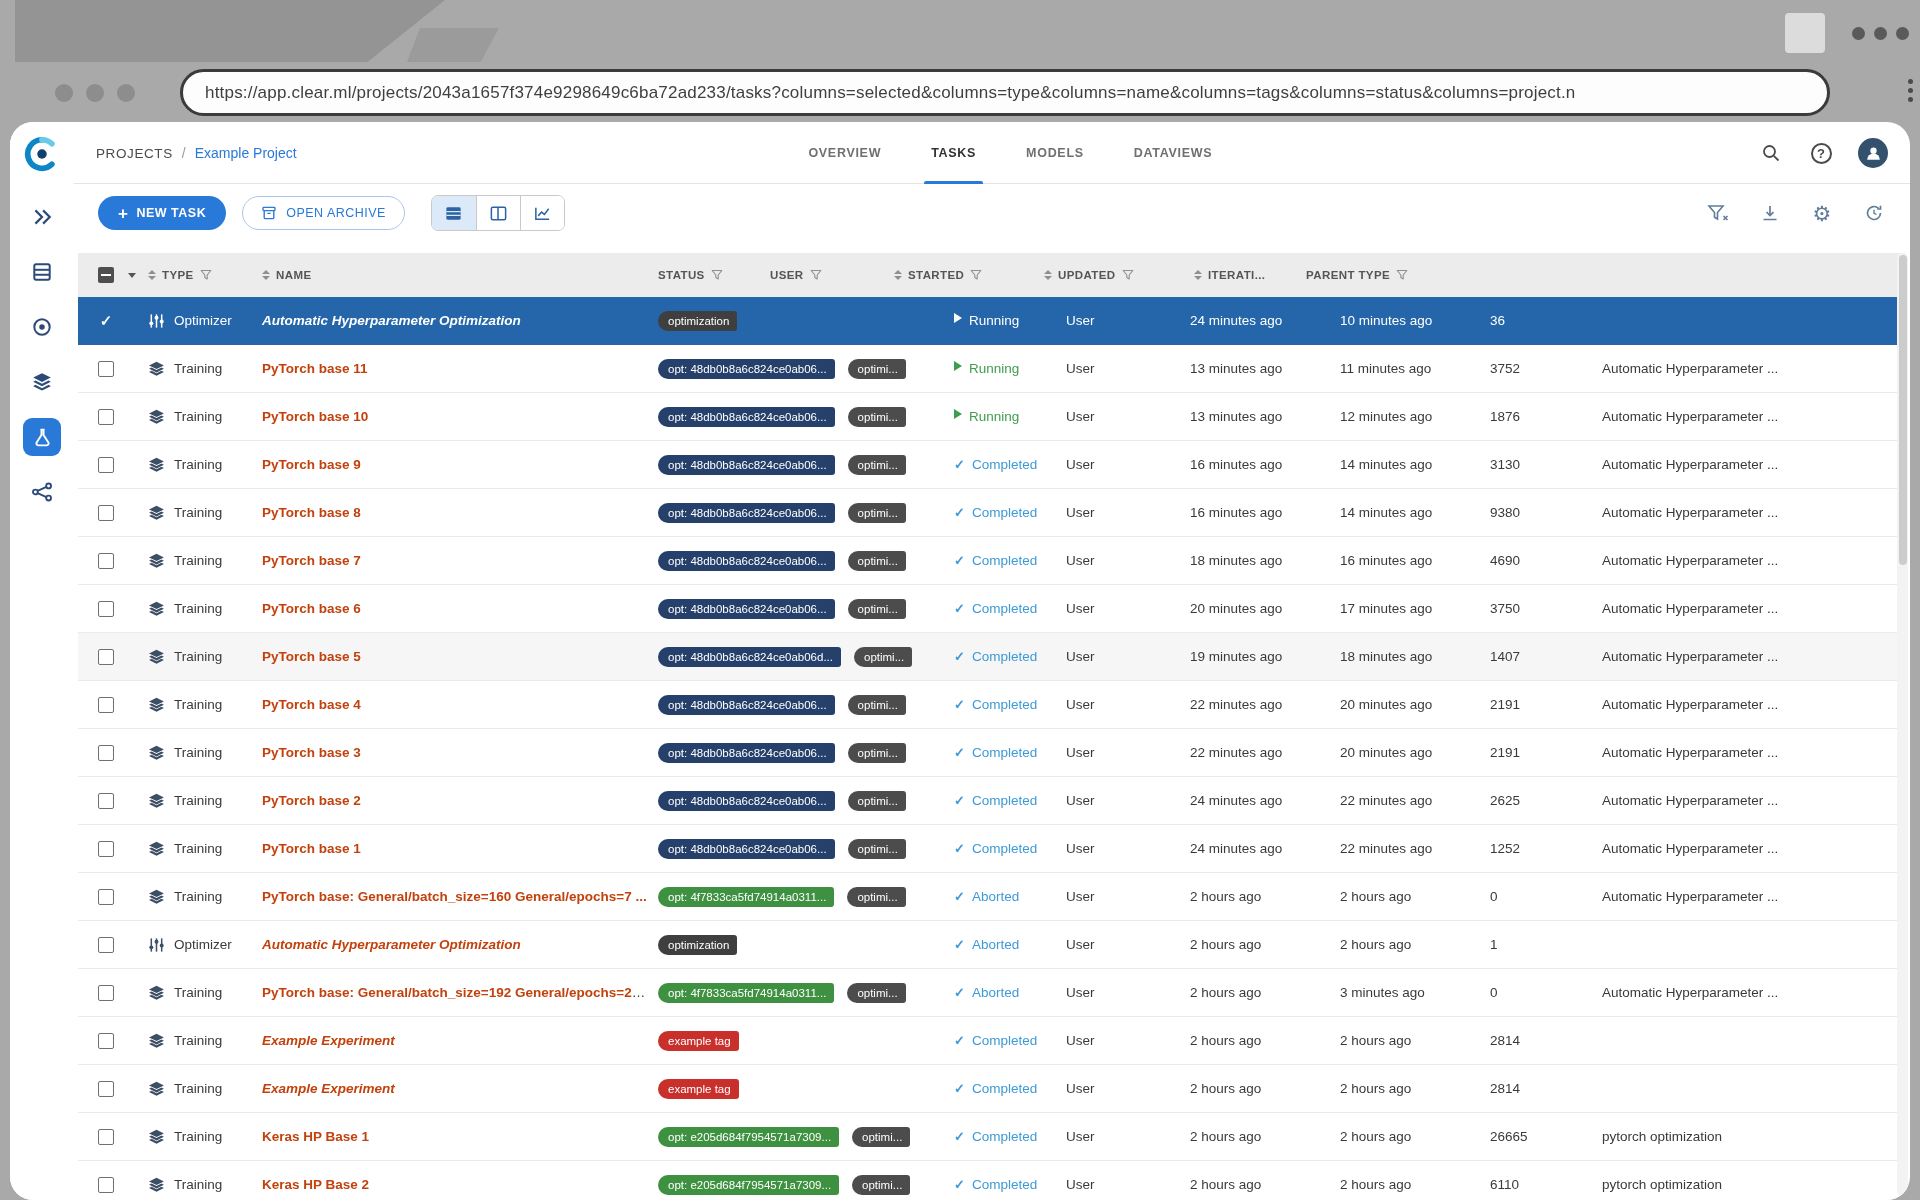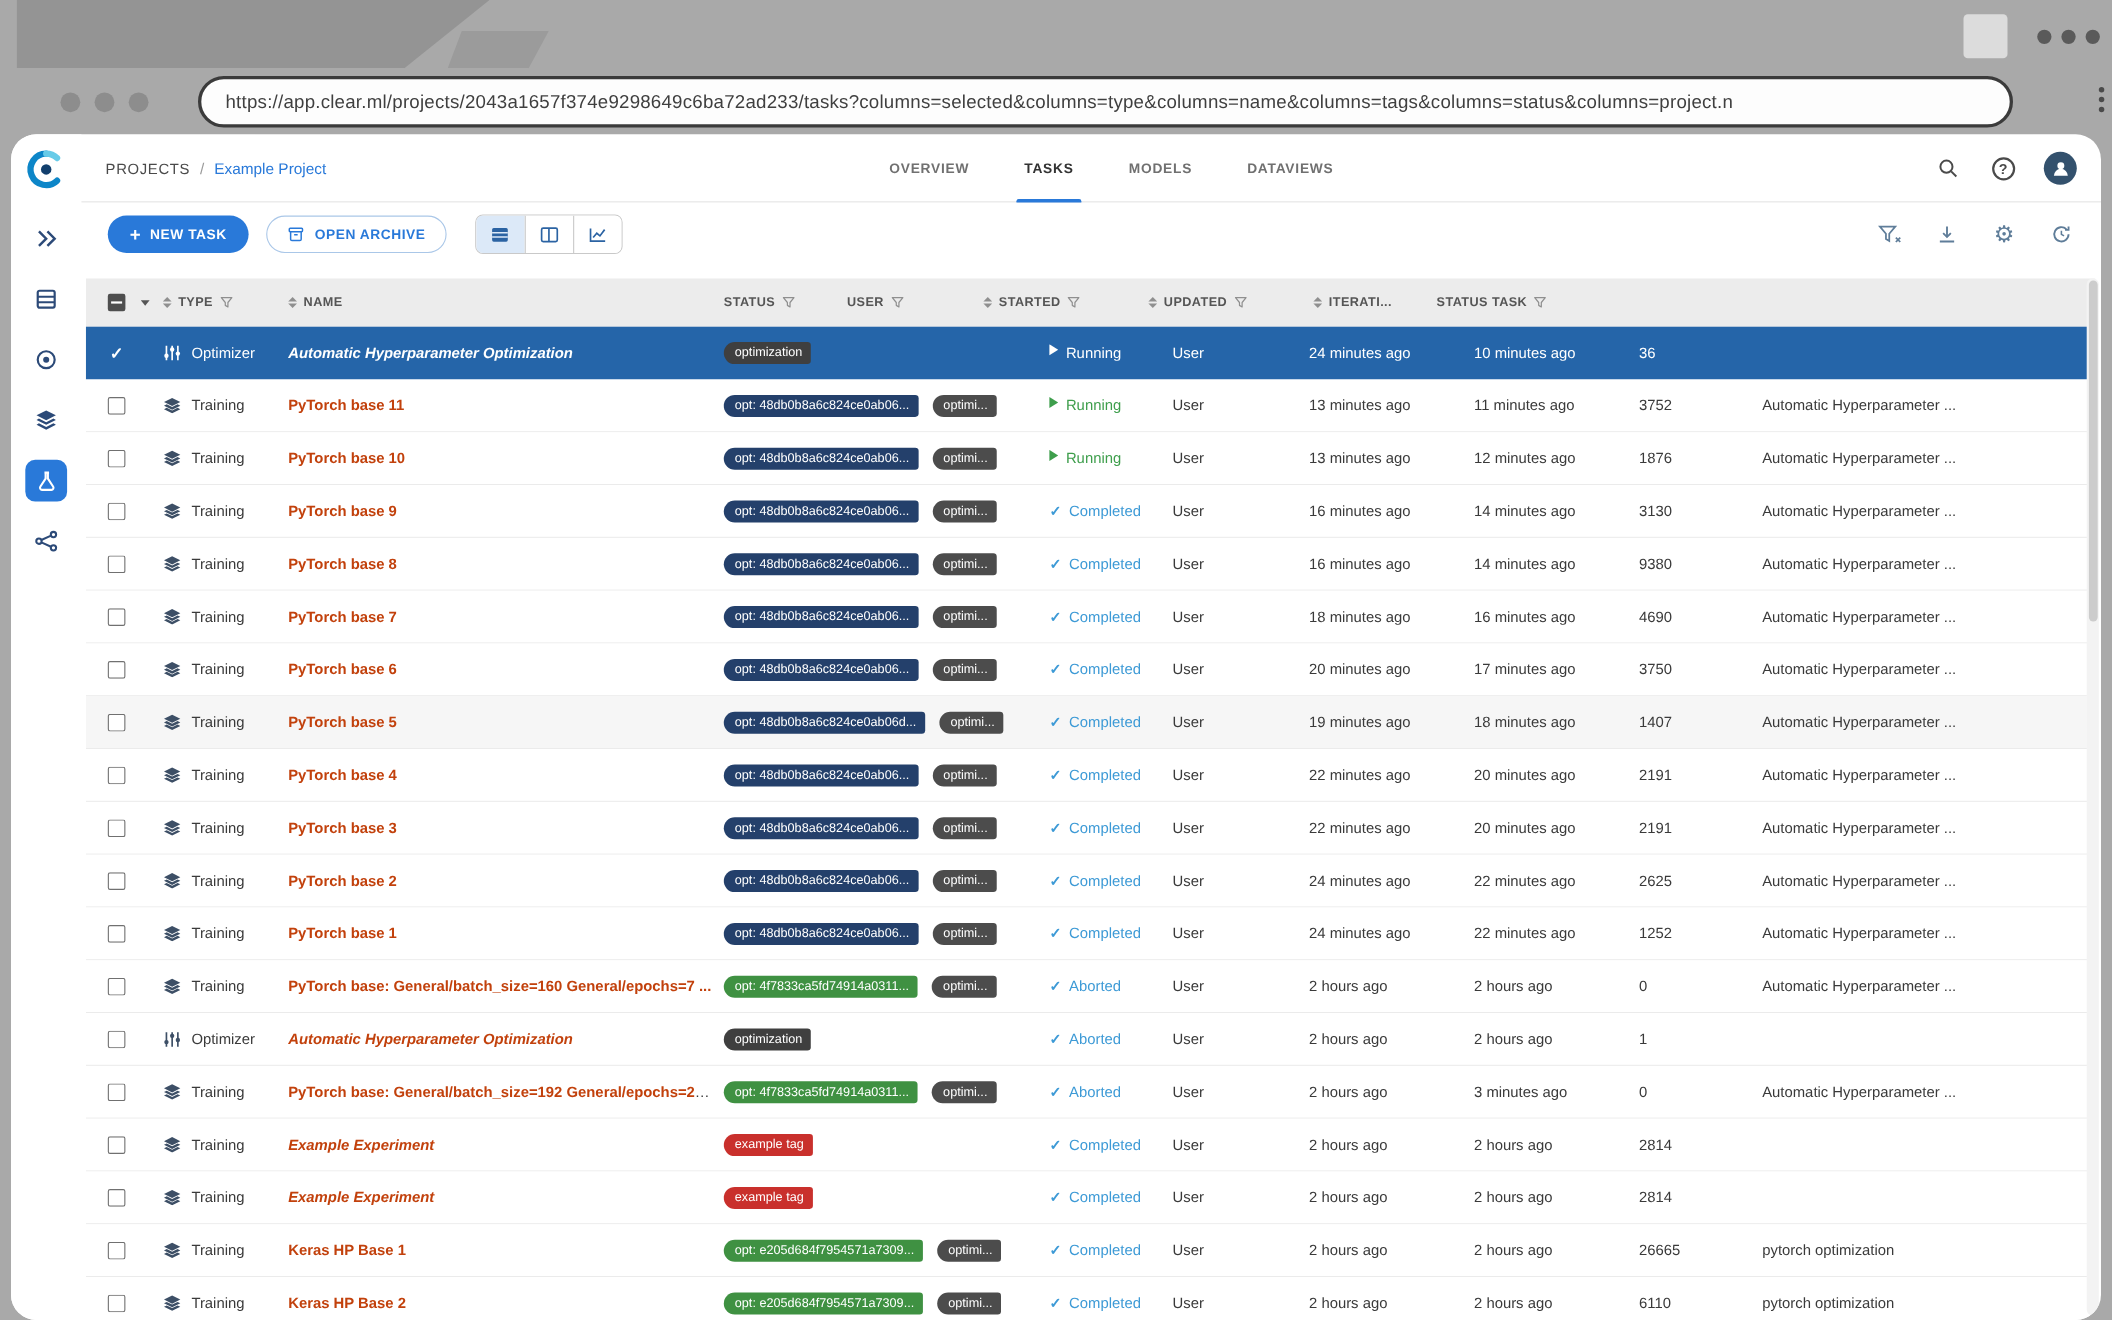--- a/index.html
+++ b/index.html
@@ -57,21 +57,21 @@
             align-items:center; justify-content:center; cursor:pointer; }
 
   
   .toolbar { position:absolute; left:64px; right:0; top:62px; height:58px; display:flex; align-items:center; padding:0 24px; }
   .btn-new { height:34px; border-radius:17px; background:#2979d9; color:#fff; display:flex; align-items:center;
              gap:8px; padding:0 20px; font-size:12.5px; font-weight:bold; letter-spacing:.5px; border:none; cursor:pointer;
              font-family:"Liberation Sans",sans-serif; }
   .btn-new .plus { font-size:17px; line-height:1; font-weight:bold; }
   .btn-archive { height:34px; margin-left:16px; border-radius:17px; background:#fff; border:1px solid #aac7e8;
                  color:#2979d9; display:flex; align-items:center; gap:9px; padding:0 18px; font-size:12.5px;
-                 font-weight:bold; letter-spacing:.5px; cursor:pointer; font-family:"Liberation Sans",sans-serif; }
+                 font-weight:normal; letter-spacing:.5px; cursor:pointer; font-family:"Liberation Sans",sans-serif; }
   .view-toggle { margin-left:26px; display:flex; border:1px solid #c9c9c9; border-radius:7px; overflow:hidden; }
   .vt-btn { width:44px; height:34px; display:flex; align-items:center; justify-content:center;
             color:#2b63a3; background:#fff; cursor:pointer; }
   .vt-btn + .vt-btn { border-left:1px solid #c9c9c9; }
   .vt-btn.active { background:#dce9f8; }
   .toolbar-spacer { flex:1; }
   .toolbar-icons { display:flex; align-items:center; gap:28px; color:#5f7d99; }
   .ticon { width:24px; height:24px; display:flex; align-items:center; justify-content:center; cursor:pointer; }
   .gear-glyph { font-size:21px; line-height:1; }
 
@@ -383,21 +383,21 @@
           </span>
         </div>
         <div class="th c-iter">
           <span class="sort">
             <i class="up"></i>
             <i class="down"></i>
           </span>
           <span class="th-label">ITERATI...</span>
         </div>
         <div class="th c-parent">
-          <span class="th-label">STATUS TASK</span>
+          <span class="th-label">PARENT TYPE</span>
           <span class="fwrap">
             <svg class="funnel" width="12" height="12" viewBox="0 0 12 12">
               <path d="M1.2 1.5h9.6L7.2 6v4L4.8 8.6V6Z" fill="none" stroke="#8f8f8f" stroke-width="1.1" stroke-linejoin="round"></path>
             </svg>
           </span>
         </div>
       </div>
     <div class="tbody">
         <div class="tr selected" style="background: rgb(37, 101, 169);">
           <div class="td c-check">

